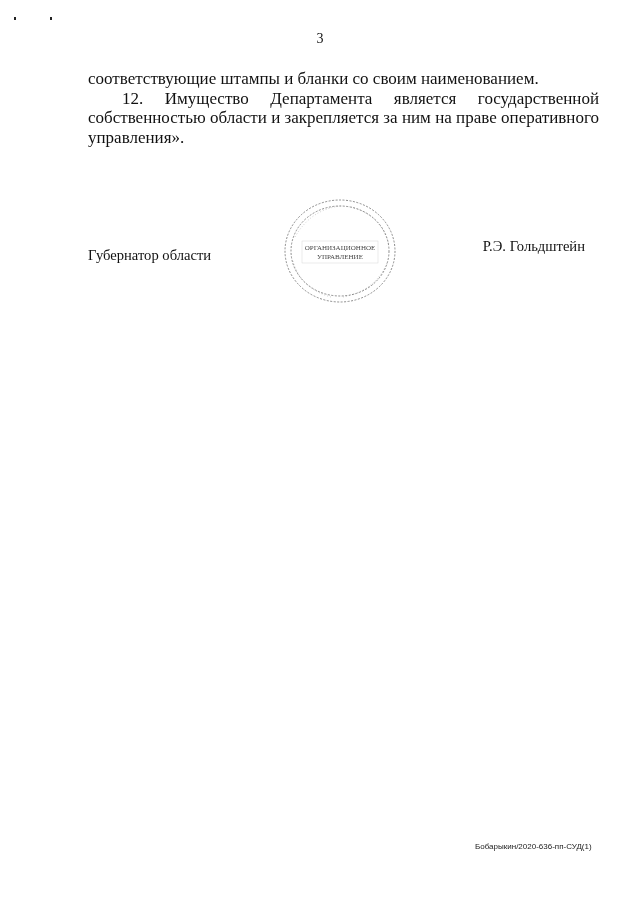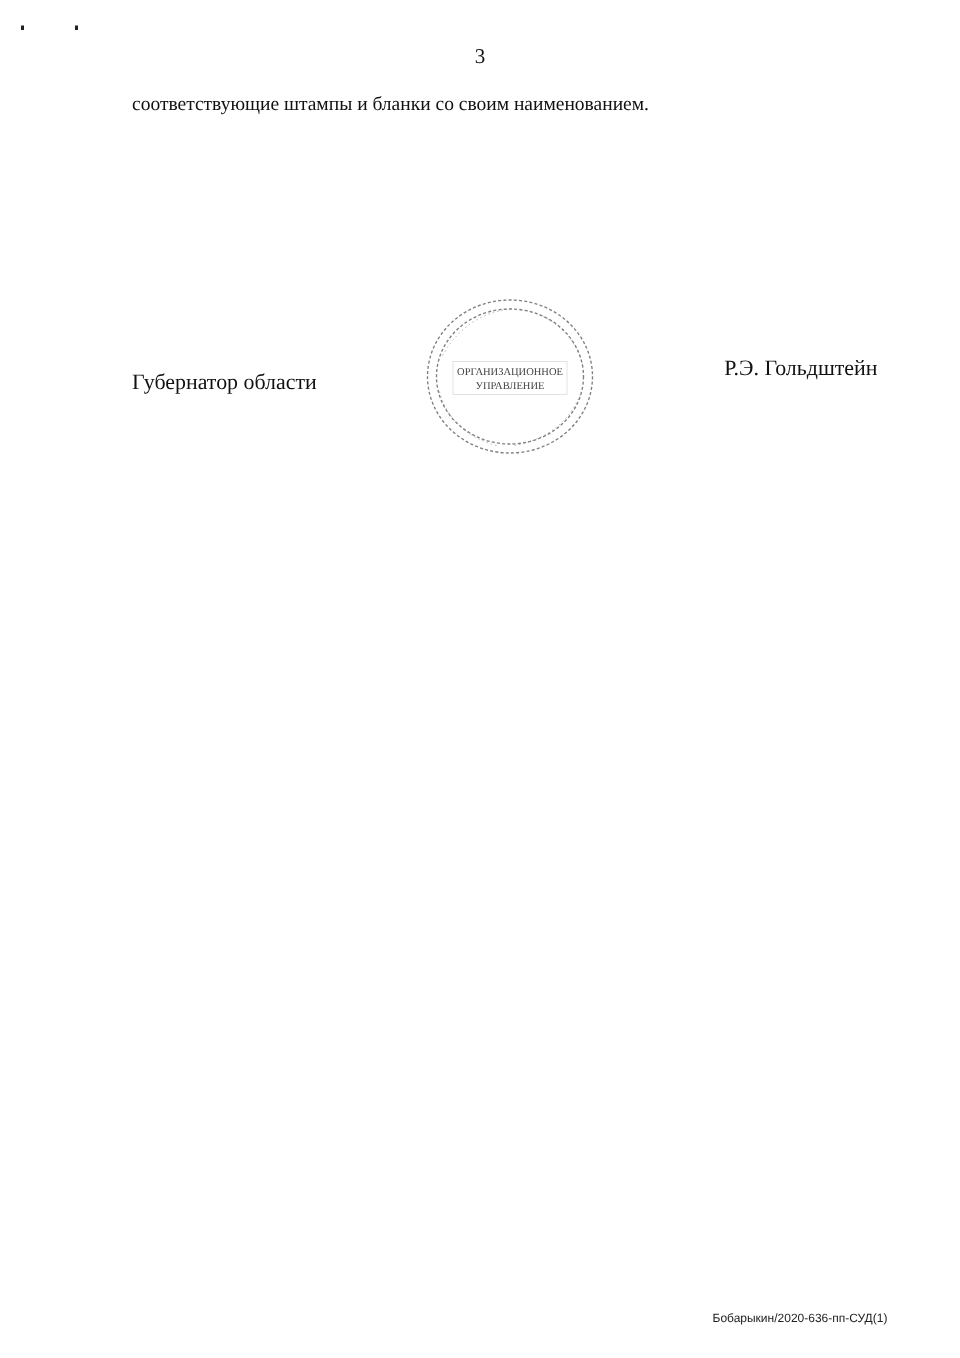--- a/index.html
+++ b/index.html
@@ -1,40 +1,41 @@
 <!DOCTYPE html>
 <html><head>
   <meta charset="utf-8">
   <style>
     html, body { margin: 0; padding: 0; background: #ffffff; }
     body { width: 640px; height: 905px; position: relative; overflow: hidden;
       font-family: "Liberation Serif", "DejaVu Serif", serif; color: #111; }
     .page { position: absolute; left: 0; top: 0; width: 640px; height: 905px; background: #fff; }
     .speck { position: absolute; width: 2px; height: 3px; background: #222; }
     .page-num { position: absolute; top: 31px; left: 0; width: 640px; text-align: center; font-size: 14px; }
-    .body-text { position: absolute; left: 88px; top: 59px; width: 511px; font-size: 13px; line-height: 19.5px; }
+    .body-text { position: absolute; left: 88px; top: 69px; width: 511px; font-size: 17px; line-height: 19.5px; }
     .p { margin: 0; text-align: justify; text-align-last: left; }
     .indent { text-indent: 34px; }
     .sig-row { position: absolute; top: 230px; left: 88px; width: 511px; font-size: 14.6px; }
     .sig-left { position: absolute; left: 0; top: 17px; }
     .sig-right { position: absolute; right: 14px; top: 8px; }
     .stamp { position: absolute; left: 281px; top: 197px; width: 118px; height: 108px; }
-    .footer-code { position: absolute; left: 475px; top: 874px; font-family: "Liberation Sans", "DejaVu Sans", sans-serif; font-size: 8px; color: #222; }
+    .footer-code { position: absolute; left: 475px; top: 842px; font-family: "Liberation Sans", "DejaVu Sans", sans-serif; font-size: 8px; color: #222; }
   </style>
 </head>
 <body>
 
 <div class="page">
   <div class="speck" style="left:14px;top:17px;"></div>
   <div class="speck" style="left:50px;top:17px;"></div>
 
   <div class="page-num">3</div>
 
   <div class="body-text">
     <p class="p">соответствующие штампы и бланки со своим наименованием.</p>
+    <p class="p indent">12. Имущество Департамента является государственной собственностью области и закрепляется за ним на праве оперативного управления».</p>
   </div>
 
   <svg class="stamp" viewBox="0 0 118 108">
     <g fill="none" stroke="#555" stroke-width="0.9" stroke-dasharray="2 1.5" opacity="0.75">
       <ellipse cx="59" cy="54" rx="55" ry="51"></ellipse>
       <ellipse cx="59" cy="54" rx="49" ry="45"></ellipse>
     </g>
     <g fill="none" stroke="#777" stroke-width="0.6" opacity="0.6">
       <path d="M14 40 Q 30 12 60 9" stroke-dasharray="1 2"></path>
       <path d="M70 10 Q 100 18 108 48" stroke-dasharray="1 2"></path>

